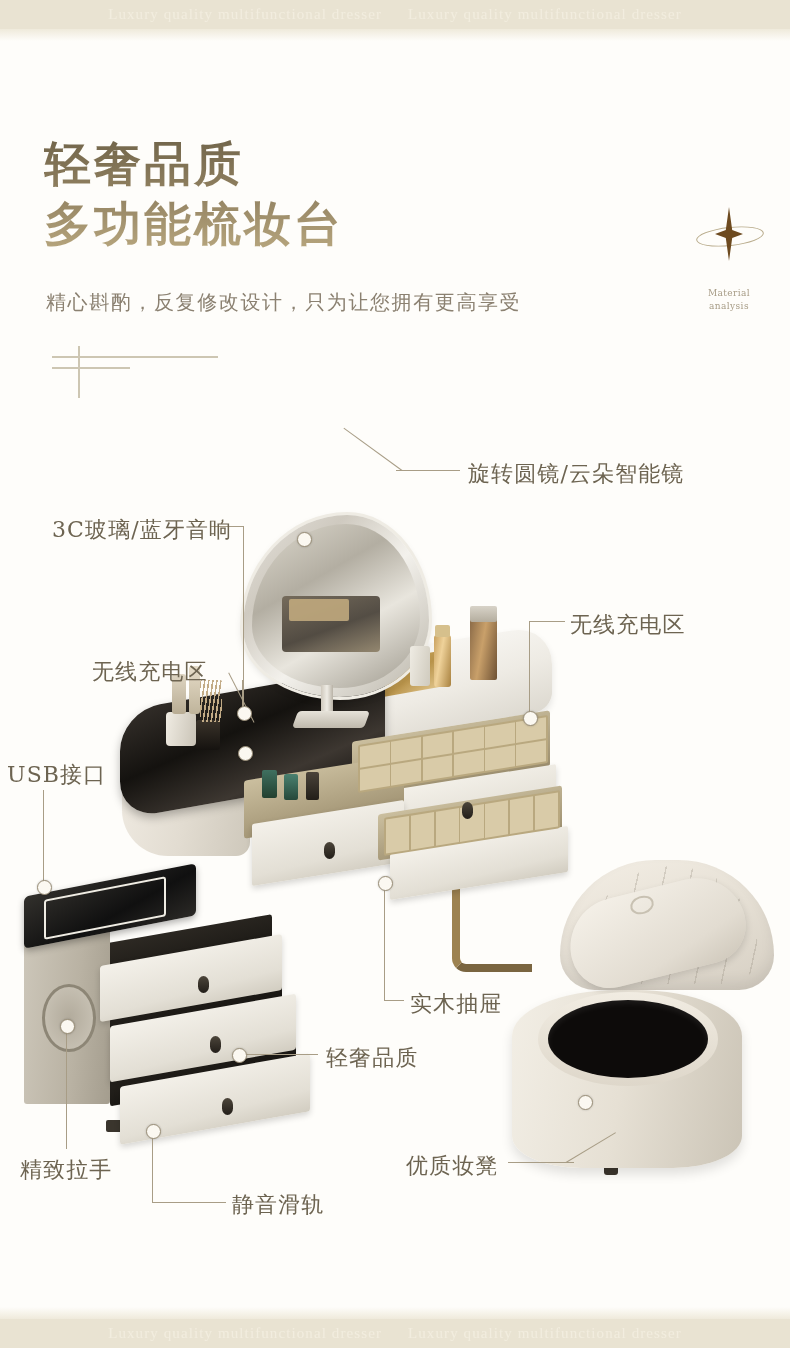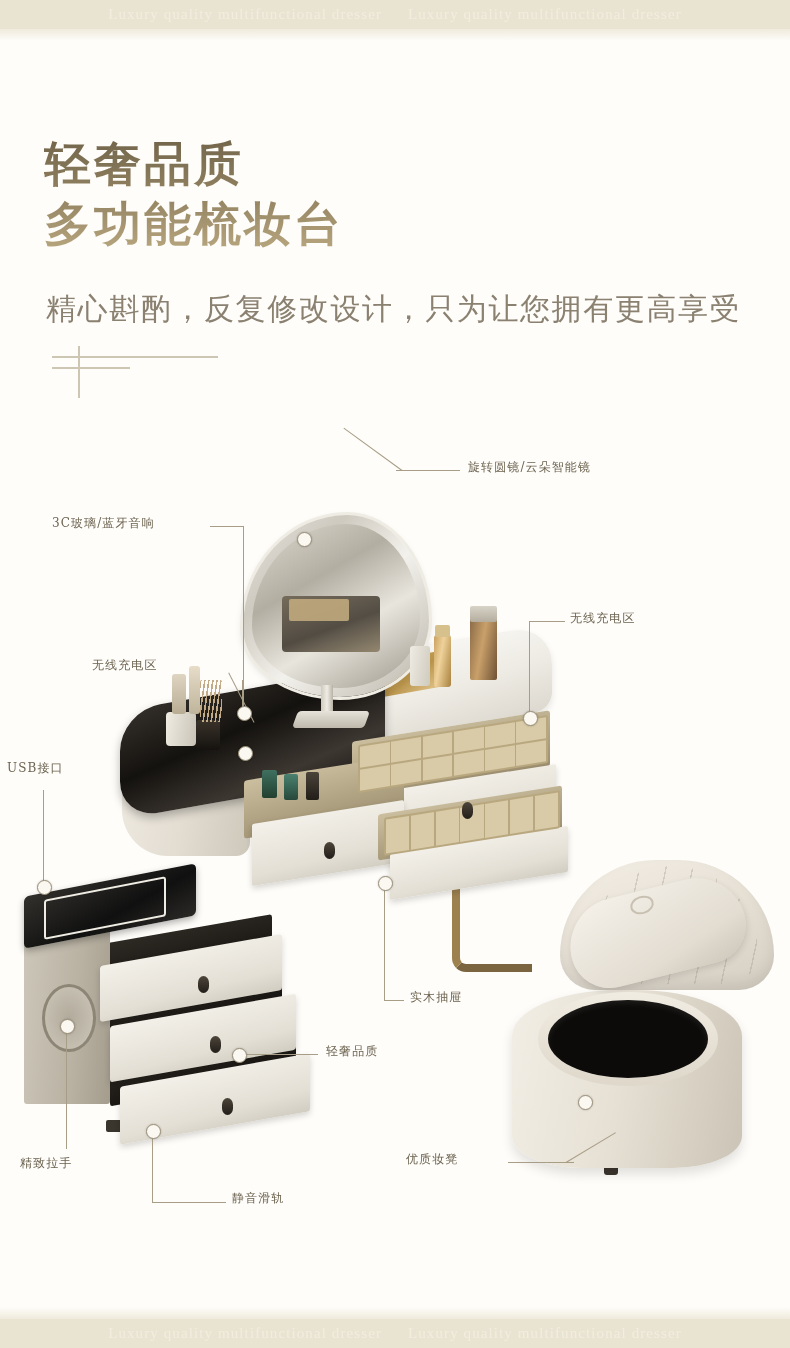--- a/index.html
+++ b/index.html
@@ -42,21 +42,21 @@
     letter-spacing:3px;
     color:#8a7b5d;
     background:linear-gradient(180deg,#6f6349 0%,#8e7e5e 45%,#b9a87f 100%);
     -webkit-background-clip:text;background-clip:text;
     -webkit-text-fill-color:transparent;
     white-space:pre;
   }
   .subtitle{
     position:absolute;left:46px;top:289px;
     font-family:"DejaVu Serif","Liberation Serif",serif;
-    font-size:30px;letter-spacing:1.6px;
+    font-size:20px;letter-spacing:1.6px;
     color:#8b8171;
     white-space:pre;
     text-align:center;
   }
 
   
   .divider{position:absolute;left:44px;top:346px;width:180px;height:52px;}
   .divider i{position:absolute;background:#cdc6b2;display:block;}
   .d-h1{left:8px;top:10px;width:166px;height:1.6px;}
   .d-h2{left:8px;top:21px;width:78px;height:1.6px;}
@@ -89,21 +89,21 @@
   }
   
   .lead{position:absolute;background:#a89d86;z-index:35;}
   .lead.h{height:1.2px;}
   .lead.v{width:1.2px;}
 
   
   .cal{
     position:absolute;z-index:45;
     font-family:"DejaVu Serif","Liberation Serif",serif;
-    font-size:12px;letter-spacing:1.1px;
+    font-size:22px;letter-spacing:1.1px;
     color:#6d6451;white-space:nowrap;
   }
 
   
   .sh{position:absolute;}
 
   
   .mirror-wrap{position:absolute;left:243px;top:85px;width:190px;height:210px;z-index:12;}
   .mirror-frame{
     position:absolute;left:0;top:0;width:186px;height:182px;
@@ -266,20 +266,32 @@
   <div class="headline"><span>轻奢品质</span><br><span>多功能梳妆台</span></div>
 
   <div class="subtitle">精心斟酌，反复修改设计，只为让您拥有更高享受</div>
 
   <div class="divider">
     <i class="d-h1"></i>
     <i class="d-h2"></i>
     <i class="d-v"></i>
   </div>
 
+  <div class="badge">
+    <div class="star">
+      <div class="ring"></div>
+      <svg class="spark" viewBox="0 0 28 54">
+        <polygon points="14,0 17.2,23 28,27 17.2,31 14,54 10.8,31 0,27 10.8,23" fill="#6d4a1f"></polygon>
+      </svg>
+    </div>
+    <div class="lbl">
+      <div>Material</div>
+      <div>analysis</div>
+    </div>
+  </div>
 
   <div class="stage">
 
     <div class="mirror-wrap">
       <div class="mirror-frame">
         <div class="mirror-glass">
           <div class="mirror-refl"></div>
           <div class="mirror-refl2"></div>
         </div>
       </div>

